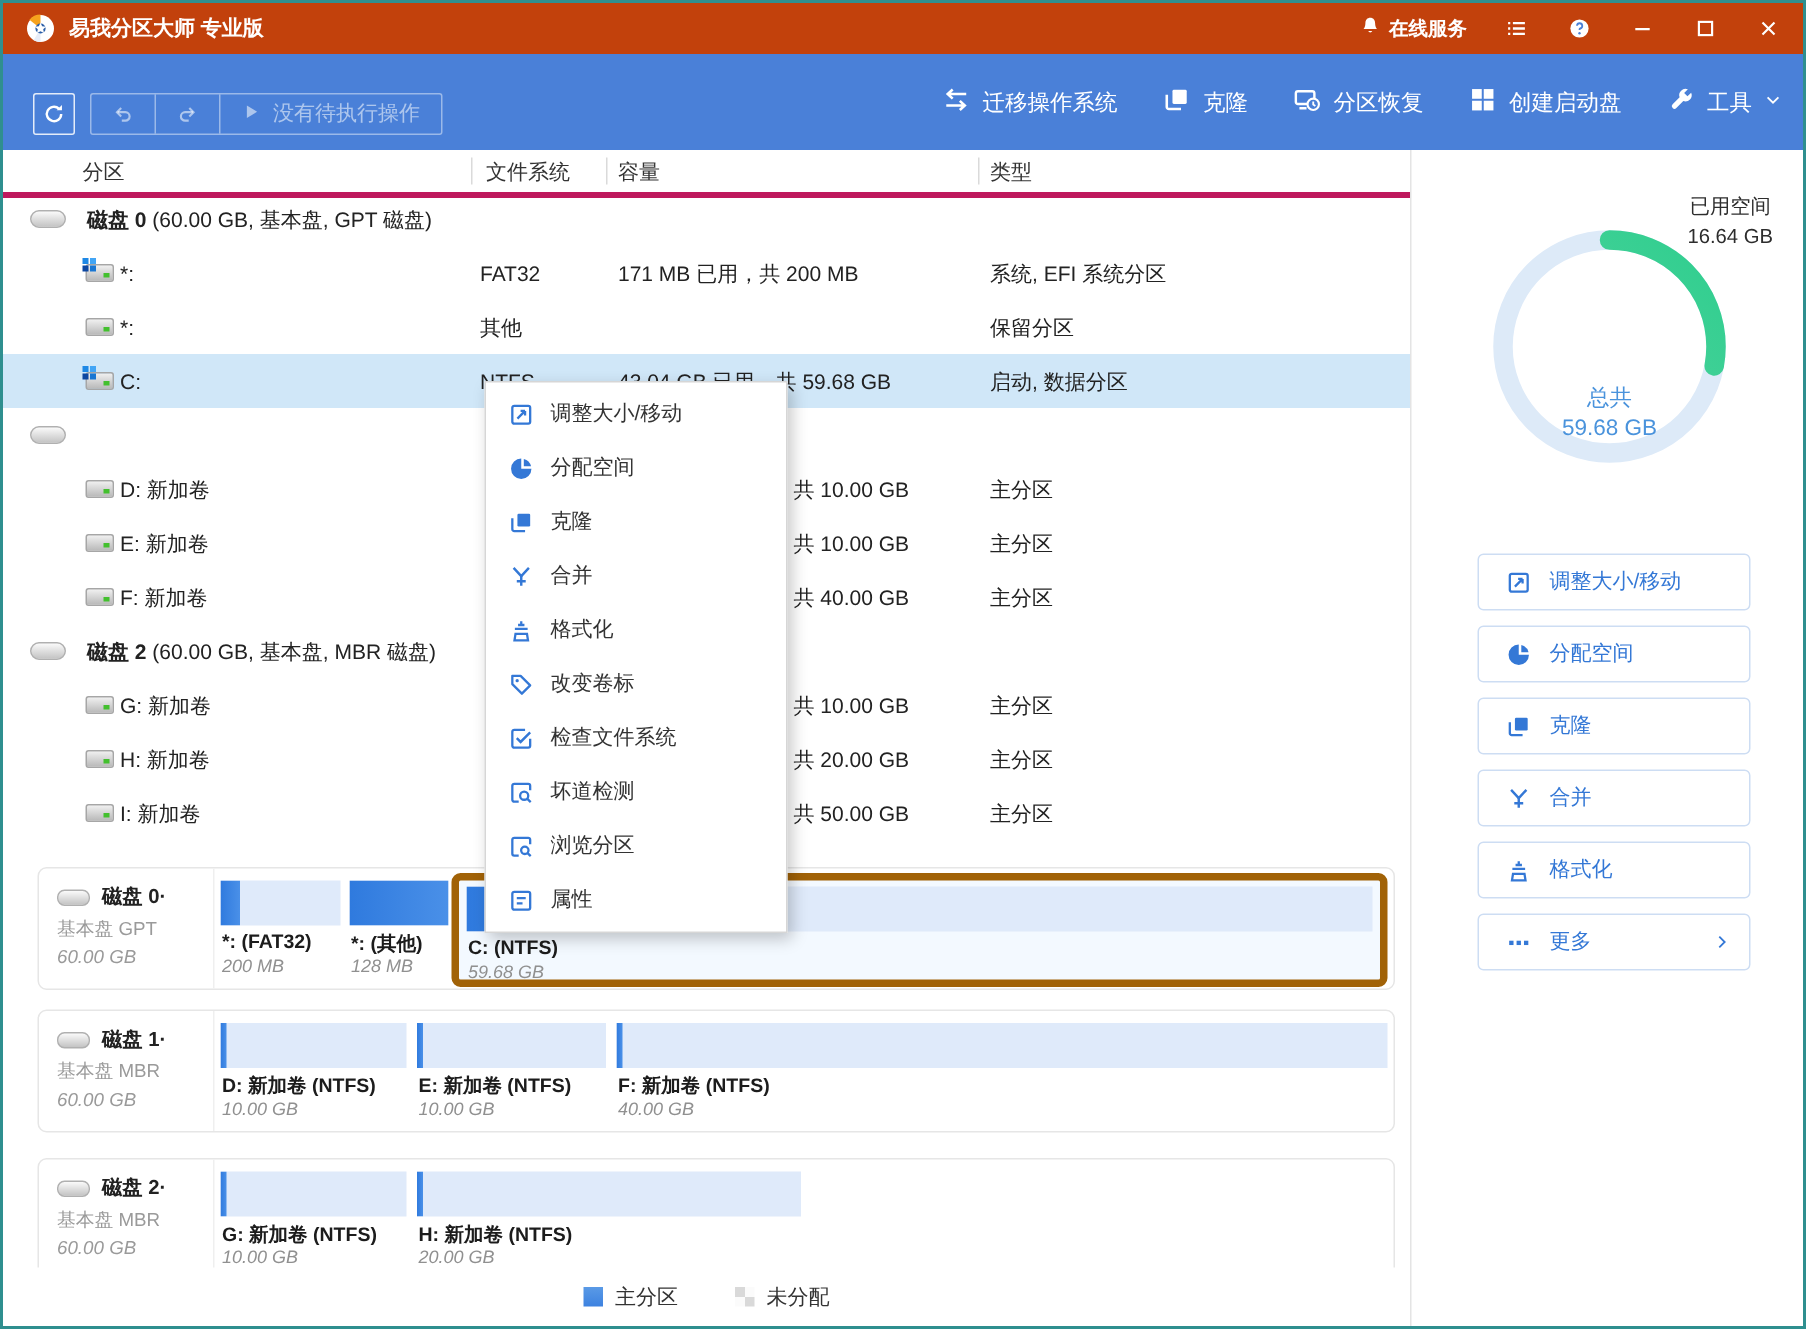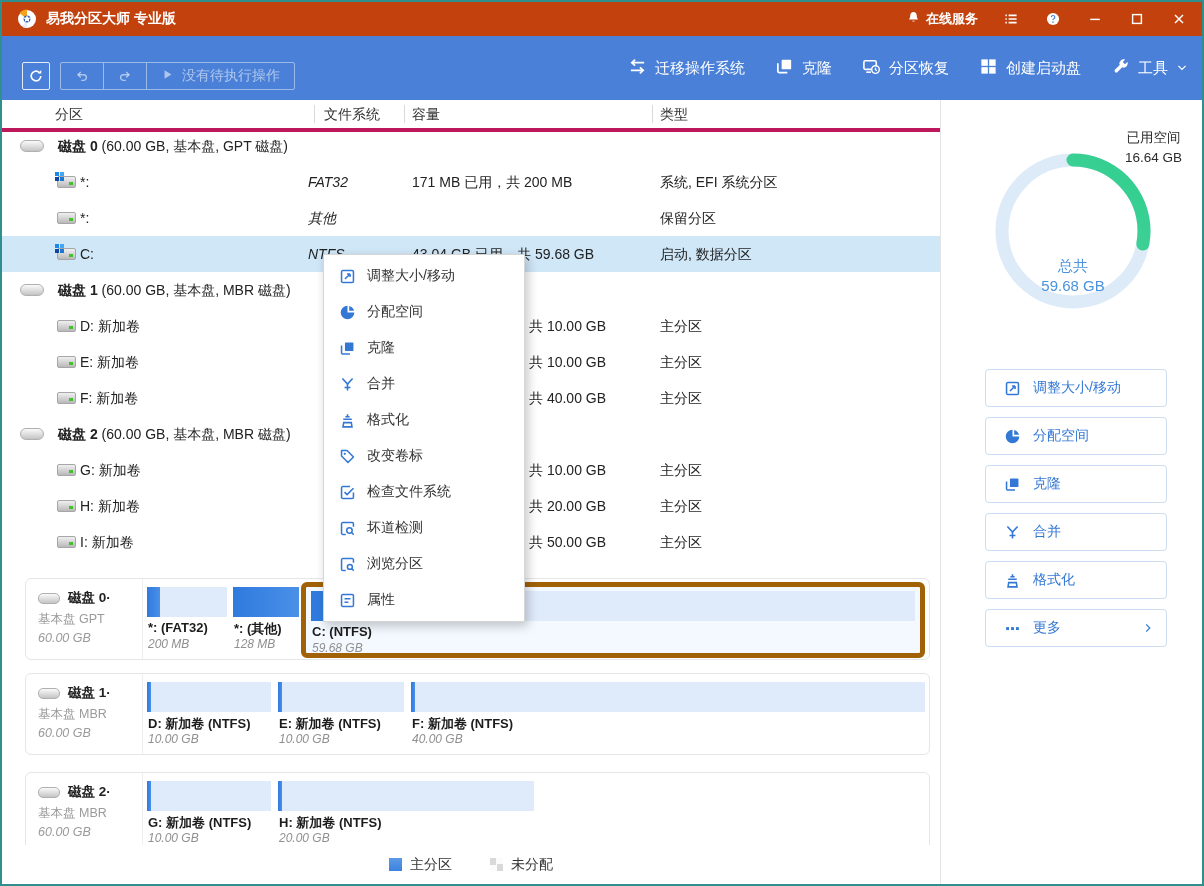--- a/index.html
+++ b/index.html
@@ -33,21 +33,21 @@
   
   .left-area{position:absolute;left:0;top:98px;width:938px;bottom:0;background:#fff;}
   .grid-header{position:absolute;left:0;top:0;width:938px;height:28px;border-bottom:4px solid #be185d;font-size:14px;color:#333;}
   .grid-header .h{position:absolute;top:0;line-height:28px;}
   .h-sep{position:absolute;top:5px;height:18px;width:1px;background:#dadada;}
   .rows{position:absolute;left:0;top:28px;width:938px;}
   .row{position:relative;height:36px;font-size:14px;color:#222;}
   .row.selected{background:#d0e7f8;}
   .c{position:absolute;top:0;line-height:36px;white-space:nowrap;}
   .c.label{left:78px;}
-  .c.fs{left:306px;font-style:italic;}
+  .c.fs{left:318px;}
   .c.cap{left:410px;}
   .c.cap.partial{left:527px;}
   .c.type{left:658px;}
   .disk-name{position:absolute;left:44px;line-height:36px;font-weight:bold;margin-left:12px;}
   .disk-info{line-height:36px;font-weight:normal;}
   .disk-icon{position:absolute;left:18px;top:12px;width:24px;height:12px;border-radius:6px;background:linear-gradient(#fafafa,#c4c4c4);border:1px solid #b0b0b0;box-sizing:border-box;}
   .part-icon{position:absolute;left:55px;top:12px;width:19px;height:12px;border-radius:2px;background:linear-gradient(#f0f0f0,#b9b9b9);border:1px solid #a6a6a6;box-sizing:border-box;}
   .part-icon .led{position:absolute;right:2px;bottom:2px;width:4px;height:3px;background:#43c02e;}
   .part-icon .flag{display:none;position:absolute;left:-3px;top:-5px;width:4px;height:4px;background:#1e88e5;box-shadow:5px 0 0 #42a5f5,0 5px 0 #0d47a1,5px 5px 0 #1976d2;}
   .part-icon.sys .flag{display:block;}
@@ -260,21 +260,20 @@
             <i class="flag"></i>
           </span>
     <span class="c label">C:</span>
     <span class="c fs">NTFS</span>
     <span class="c cap">43.04 GB  已用，共  59.68 GB</span>
     <span class="c type">启动, 数据分区</span>
   </div>
 
   <div class="row">
     <span class="disk-icon"></span>
-    <span class="disk-name"><b class="dn">磁盘 1</b> <span class="disk-info di">(60.00 GB, 基本盘, MBR 磁盘)</span></span>
   </div>
 
   <div class="row">
     <span class="part-icon">
             <i class="led"></i>
           </span>
     <span class="c label">D: 新加卷</span>
     <span class="c fs"></span>
     <span class="c cap partial">共  10.00 GB</span>
     <span class="c type">主分区</span>

